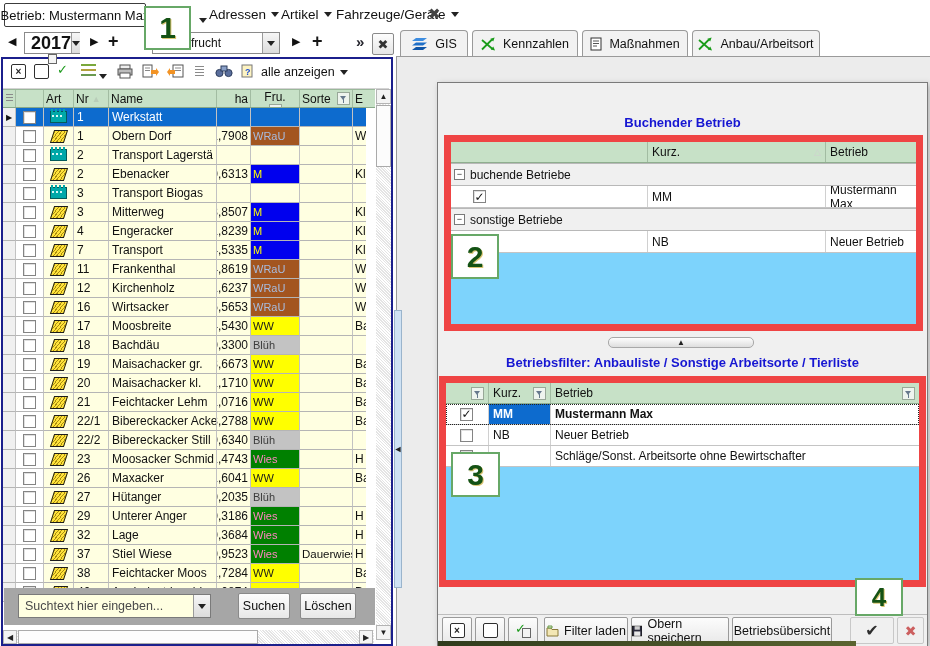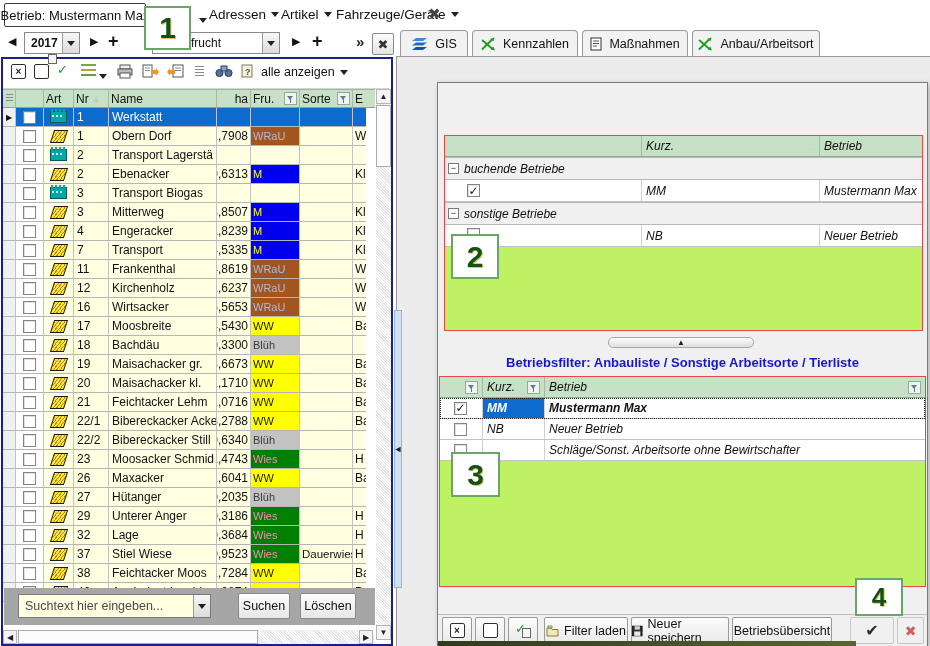--- a/index.html
+++ b/index.html
@@ -99,21 +99,21 @@
   
   #right-pane{left:396px;top:56px;width:534px;height:590px;background:#ececec;border-top:1px solid #9a9a9a;border-left:1px solid #9a9a9a;box-sizing:border-box;}
   
   #dialog{left:437px;top:82px;width:491px;height:564px;background:#f0f0f0;border:1px solid #7a7a7a;
      box-shadow:2px 2px 6px rgba(0,0,0,.25);box-sizing:border-box;}
   #dlg-titlebar{left:0;top:0;width:489px;height:26px;background:#f7f7f7;border-bottom:1px solid #d8d8d8;
      display:flex;align-items:center;}
   #dlg-title{font-size:13px;margin-left:8px;}
   .win-ctl{width:40px;height:24px;display:flex;align-items:center;justify-content:center;color:#222;}
   #dlg-sec1-title,#dlg-sec2-title{width:489px;text-align:center;font-weight:bold;color:#1616d2;font-size:13px;}
-  .dlg-grid{background:#bef264;border:1px solid #ef4444;box-sizing:border-box;font-style:italic;}
+  .dlg-grid{background:#7dd3fc;border:7px solid #ef4444;box-sizing:border-box;}
   .g-header{display:flex;background:#c7e1c7;border-bottom:1px solid #8fae8f;height:21px;box-sizing:border-box;font-size:12px;}
   .g-hc{display:flex;align-items:center;padding:0 4px;border-right:1px solid #a2bca2;box-sizing:border-box;}
   .t1-group{display:flex;align-items:center;height:21px;background:#f0f0f0;border-bottom:1px solid #b8b8b8;border-top:1px solid #b8b8b8;}
   .minusbox{width:9px;height:9px;border:1px solid #7a7a7a;background:#fff;margin:0 5px 0 3px;
      display:flex;align-items:center;justify-content:center;font-size:9px;line-height:1;color:#222;}
   .t1-row{display:flex;height:21px;border-bottom:1px solid #c4c4c4;background:#fff;}
   .t1-c{display:flex;align-items:center;box-sizing:border-box;border-right:1px solid #d0d0d0;overflow:hidden;}
   .t2-row{display:flex;height:21px;border-bottom:1px solid #c4c4c4;background:#fff;position:relative;box-sizing:border-box;}
   .t2-c{display:flex;align-items:center;box-sizing:border-box;border-right:1px solid #d0d0d0;overflow:hidden;padding-left:4px;}
   .t2-row.hl{outline:1px dotted #222;outline-offset:-1px;}
@@ -152,21 +152,21 @@
     <div class="menu-item abs" style="left:336px;">
       <span>Fahrzeuge/Geräte</span>
         <span class="dd-arrow"></span>
     </div>
     <span id="menu-close" class="abs">✖</span>
   </div>
 
   <div id="year-toolbar" class="abs">
     <span class="abs tb-arrow" style="left:8px;">◀</span>
     <div class="abs combo" style="left:24px;top:3px;width:56px;height:22px;">
-      <span class="txt" style="font-weight:bold;font-size:12px;">2017</span>
+      <span class="txt" style="font-weight:bold;font-size:18px;">2017</span>
       <span class="btn-dd">
           <span class="dd-arrow" style="margin:0;"></span>
         </span>
     </div>
     <span class="abs tb-arrow" style="left:90px;">▶</span>
     <span class="abs plus" style="left:108px;">+</span>
     <div class="abs combo" style="left:152px;top:3px;width:128px;height:22px;">
       <span class="txt">Hauptfrucht</span>
       <span class="btn-dd">
           <span class="dd-arrow" style="margin:0;"></span>
@@ -267,21 +267,21 @@
       <div class="hc" style="width:35px;">
           <span>Nr</span>
           <span class="sort-asc">▲</span>
         </div>
       <div class="hc" style="width:108px;">
           <span>Name</span>
         </div>
       <div class="hc" style="width:34px;justify-content:flex-end;">
           <span>ha</span>
         </div>
-      <div class="hc" style="width:49px;justify-content:space-between;">
+      <div class="hc" style="width:49px;justify-content:space-between;flex-direction:column;">
           <span>Fru.</span>
           <span class="flt"></span>
         </div>
       <div class="hc" style="width:53px;justify-content:space-between;">
           <span>Sorte</span>
           <span class="flt"></span>
         </div>
       <div class="hc" style="width:13px;border-right:none;">
           <span>E</span>
         </div>
@@ -707,20 +707,21 @@
     <div class="sb-thumb abs" style="left:15px;top:571px;width:240px;height:14px;"></div>
     <div class="sb-btn abs" style="left:356px;top:571px;width:14px;height:14px;">▶</div>
   </div>
 
   <div id="v-splitter" class="abs">
       <span>◄</span>
     </div>
 
   <div id="dialog" class="abs">
 
+    <div id="dlg-sec1-title" class="abs" style="top:32px;">Buchender Betrieb</div>
 
     <div class="dlg-grid abs" style="left:6px;top:52px;width:479px;height:196px;">
       <div class="g-header">
         <div class="g-hc" style="width:197px;"></div>
         <div class="g-hc" style="width:178px;justify-content:space-between;">
           <span>Kurz.</span>
             <span class="sort-asc" style="color:#cfcfcf;">△</span>
         </div>
         <div class="g-hc" style="flex:1;border-right:none;">
             <span>Betrieb</span>
@@ -817,21 +818,21 @@
           <polygon points="2,1 6,1 6,3 2,3" fill="#d8e8c8" stroke="#6a9a4a"></polygon>
         </svg>
         <span>Filter laden</span>
       </div>
       <div class="fbtn" style="left:193px;width:98px;">
         <svg width="12" height="12" viewBox="0 0 12 12">
           <rect x="0.5" y="0.5" width="11" height="11" fill="#2a2a3c" stroke="#111"></rect>
           <rect x="3" y="0.5" width="6" height="4" fill="#cfcfcf"></rect>
           <rect x="2.5" y="6.5" width="7" height="5" fill="#e8e8e8"></rect>
         </svg>
-        <span>Neuer speichern</span>
+        <span>Obern speichern</span>
       </div>
       <div class="fbtn" style="left:294px;width:100px;">
           <span>Betriebsübersicht</span>
         </div>
       <div class="fbtn" style="left:412px;width:44px;border-color:#c8c8c8;background:#f0f0f0;">
         <span style="font-size:16px;font-weight:bold;color:#2e2e2e;">✔</span>
       </div>
       <div class="fbtn" style="left:459px;width:27px;border-color:#c8c8c8;background:#f0f0f0;">
         <span style="font-size:14px;font-weight:bold;color:#cc5f5f;">✖</span>
       </div>

